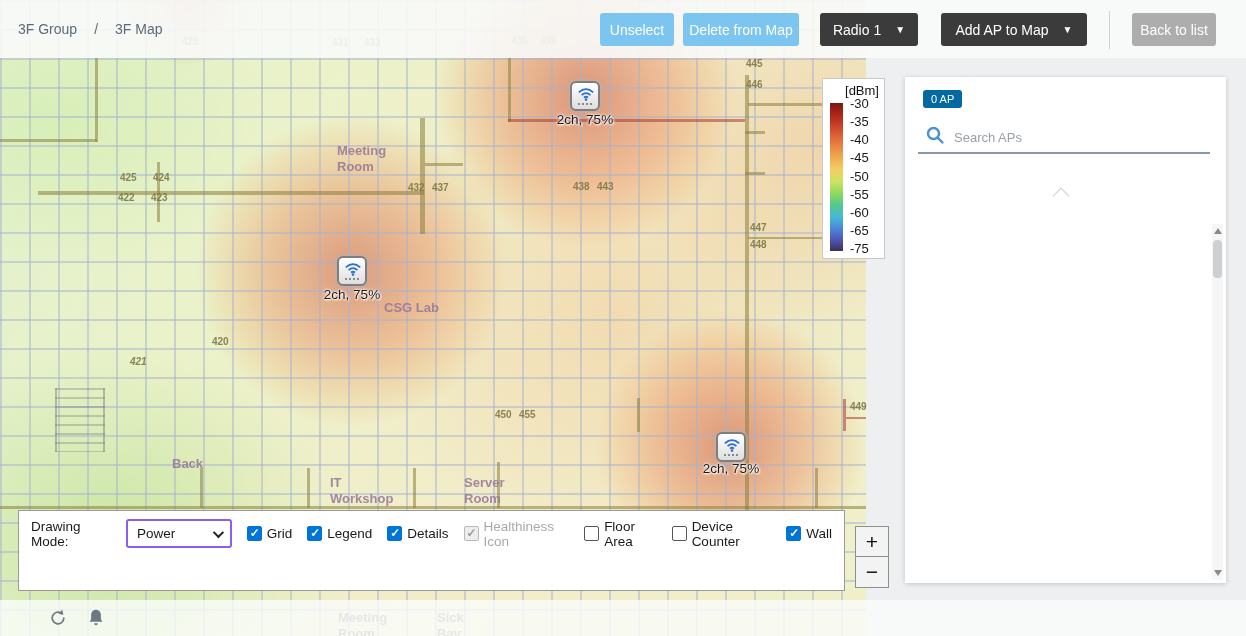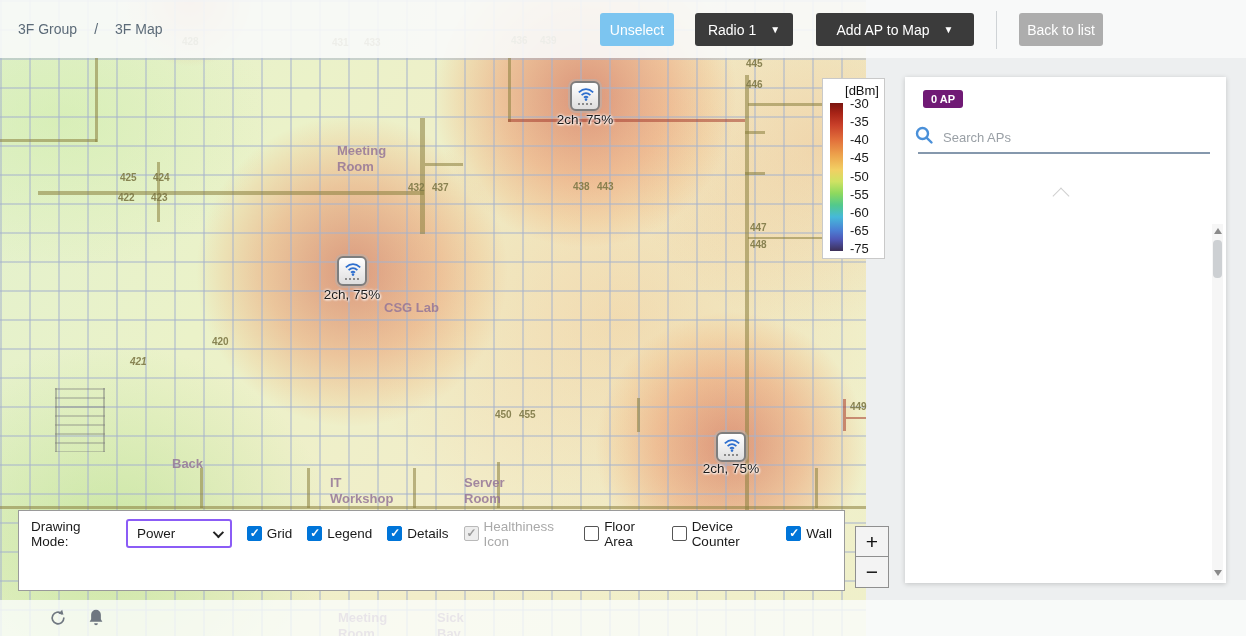--- a/index.html
+++ b/index.html
@@ -88,23 +88,23 @@
     border-radius:6px; background:#fefefe; transform:translateX(-50%); cursor:pointer; }
 
   .zoomctl { position:absolute; left:855px; top:526px; width:34px; z-index:4; border:1px solid #8f8f8f; background:#f3f3f3; }
   .zoom-btn { width:100%; height:30px; display:flex; align-items:center; justify-content:center;
     font-size:21px; color:#111; cursor:pointer; background:#f3f3f3; border:none; font-family:"Liberation Sans", sans-serif; }
   .zoom-btn.top { border-bottom:1px solid #8f8f8f; }
 
   
   .side-panel { position:absolute; left:905px; top:77px; width:321px; height:506px; background:#fff;
     box-shadow:0 1px 5px rgba(0,0,0,0.18); z-index:6; }
-  .ap-badge { position:absolute; left:18px; top:13px; background:#701a75; color:#fff; font-size:11px;
-    font-weight:bold; padding:3px 8px; border-radius:3px; }
-  .search-row { position:absolute; left:9px; top:45px; width:292px; height:30px; display:flex; align-items:center; }
+  .ap-badge { position:absolute; left:18px; top:13px; background:#0369a1; color:#fff; font-size:11px;
+    font-weight:normal; padding:3px 8px; border-radius:3px; }
+  .search-row { position:absolute; left:20px; top:45px; width:292px; height:30px; display:flex; align-items:center; }
   .search-row svg { flex:none; margin-right:9px; }
   .search-input { border:none; outline:none; flex:1; font-size:13px; color:#333;
     font-family:"Liberation Sans", sans-serif; background:transparent; }
   .search-input::placeholder { color:#9aa0a6; }
   .search-underline { position:absolute; left:13px; top:75px; width:292px; height:2px; background:#8598ad; }
   .notch { position:absolute; left:150px; top:113px; width:12px; height:12px; background:#fff;
     border-left:1px solid #cfcfcf; border-top:1px solid #cfcfcf; transform:rotate(45deg); z-index:2; }
   .table-head { position:absolute; left:0; top:118px; width:100%; height:25px; background:#fff;
     border-top:1px solid #e3e3e3; border-bottom:1px solid #d6d6d6; font-size:12.5px; color:#333; }
   .col-link { position:absolute; top:4px; text-decoration:underline; color:#333; cursor:pointer; }
@@ -235,25 +235,26 @@
   </div>
 
   <div class="header">
     <div class="breadcrumb">
       <span>3F Group</span>
       <span>/</span>
       <span>3F Map</span>
     </div>
     <div class="toolbar">
       <button class="btn blue" style="width:74px;">Unselect</button>
+      <button class="btn blue" style="width:116px;margin-left:9px;">Delete from Map</button>
       <button class="btn dark" style="width:98px;margin-left:21px;">
         <span>Radio 1</span>
         <span class="arr">▼</span>
       </button>
-      <button class="btn dark" style="width:158px;margin-left:23px;">
+      <button class="btn dark" style="width:146px;margin-left:23px;">
         <span>Add AP to Map</span>
         <span class="arr">▼</span>
       </button>
       <div class="tb-divider"></div>
       <button class="btn gray" style="width:84px;">Back to list</button>
     </div>
   </div>
 
   <div class="controls">
     <div class="ctrl-row1">

